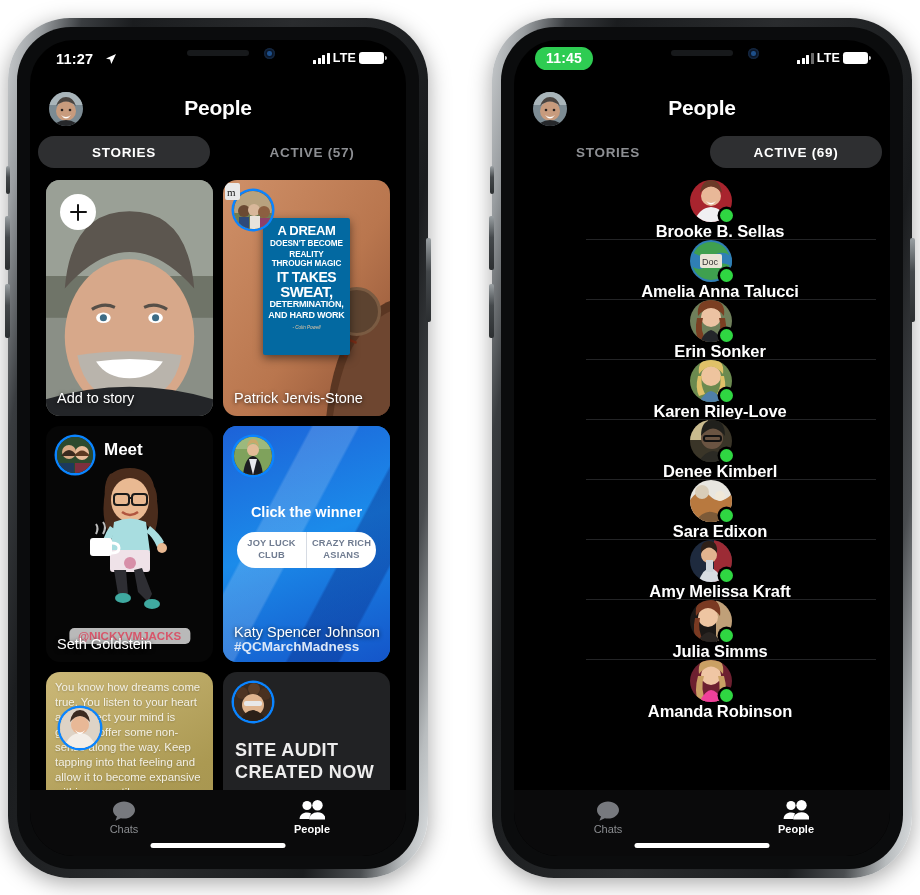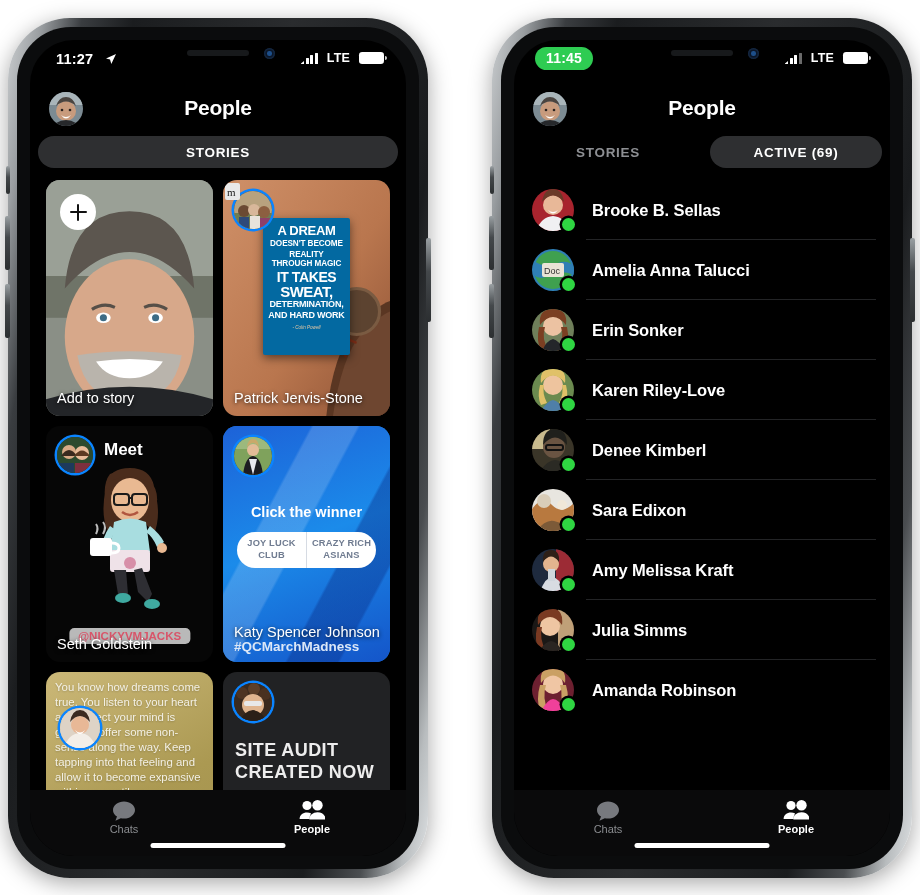--- a/index.html
+++ b/index.html
@@ -35,21 +35,21 @@
   .frontcam::after{content:"";position:absolute;left:3.3px;top:3.3px;width:4.4px;height:4.4px;
             border-radius:50%;background:#1d4f8a;}
 
   
   .statusbar{position:absolute;left:0;right:0;top:0;height:46px;z-index:7;}
   .st-time{position:absolute;left:26px;top:11px;font-size:14.5px;font-weight:bold;color:#fff;
            letter-spacing:.2px;display:flex;align-items:center;gap:12px;}
   .st-time.pill{left:21px;top:7px;background:#2ecc52;color:#fff;border-radius:12px;
            padding:3px 11px 4px;font-size:14px;}
   .loc-arrow{display:inline-block;width:12px;height:12px;}
-  .st-right{position:absolute;right:22px;top:11px;display:flex;align-items:center;gap:9px;}
+  .st-right{position:absolute;right:22px;top:11px;display:flex;align-items:center;gap:3px;}
   .bars{display:flex;align-items:flex-end;gap:1.6px;height:11px;}
   .bars i{display:block;width:3px;background:#fff;border-radius:.5px;}
   .bars i:nth-child(1){height:4px;}
   .bars i:nth-child(2){height:6px;}
   .bars i:nth-child(3){height:8.5px;}
   .bars i:nth-child(4){height:11px;}
   .bars.dim i:nth-child(4){background:#6a6a6a;}
   .lte{font-size:12.5px;font-weight:bold;color:#fff;letter-spacing:.2px;}
   .batt{position:relative;width:25px;height:12px;border-radius:3.2px;background:#fff;}
   .batt::after{content:"";position:absolute;right:-3.4px;top:3.6px;width:2px;height:4.6px;
@@ -126,21 +126,21 @@
   .gold-ring{position:absolute;left:14px;top:36px;width:40px;height:40px;border-radius:50%;
              box-shadow:0 0 0 2.5px #0a84ff;overflow:hidden;}
 
   
   .auditcard{background:#212224;}
   .audit-text{position:absolute;left:12px;right:8px;top:68px;color:#ededed;font-size:18px;
               font-weight:bold;letter-spacing:.4px;line-height:1.22;}
 
   
   .list{position:absolute;left:0;right:0;top:140px;bottom:66px;overflow:hidden;}
-  .row{position:relative;height:60px;display:flex;align-items:center;padding:0 0 0 18px;}
+  .row{position:relative;height:60px;display:flex;align-items:center;padding:0 0 0 18px;flex-direction:column;}
   .row .sep{position:absolute;left:72px;right:14px;bottom:0;height:1px;background:#232426;}
   .row:last-child .sep{display:none;}
   .av{position:relative;width:42px;height:42px;border-radius:50%;overflow:hidden;flex:0 0 42px;}
   .av-wrap{position:relative;width:42px;height:42px;flex:0 0 42px;}
   .dot{position:absolute;right:-1px;bottom:0px;width:13px;height:13px;border-radius:50%;
        background:#2fd642;box-shadow:0 0 0 2.5px #000;}
   .rname{margin-left:18px;color:#fff;font-size:16.5px;font-weight:bold;letter-spacing:-.1px;}
 
   
   .tabbar{position:absolute;left:0;right:0;bottom:0;height:66px;background:#0a0a0b;z-index:6;}
@@ -200,20 +200,21 @@
                 <circle cx="21" cy="18" r="1.3" fill="#2a2320"></circle>
               <path d="M12 23 q5 4 10 0 q-5 7 -10 0z" fill="#fff"></path>
               <path d="M7 31 q10 -6 20 0 v3 h-20z" fill="#26282b"></path>
             </svg>
           </div>
           <div class="nav-title">People</div>
         </div>
 
         <div class="segbar">
           <div class="seg active">STORIES</div>
+          <div class="seg">ACTIVE (57)</div>
         </div>
 
         <div class="stories">
           <div class="grid">
 
             <div class="card">
               <svg class="c-photo" viewBox="0 0 160 236" preserveAspectRatio="xMidYMid slice">
                 <rect width="160" height="236" fill="#8a8f86"></rect>
                 <rect width="160" height="120" fill="#9aa096"></rect>
                 <rect y="92" width="160" height="40" fill="#6f7468"></rect>

